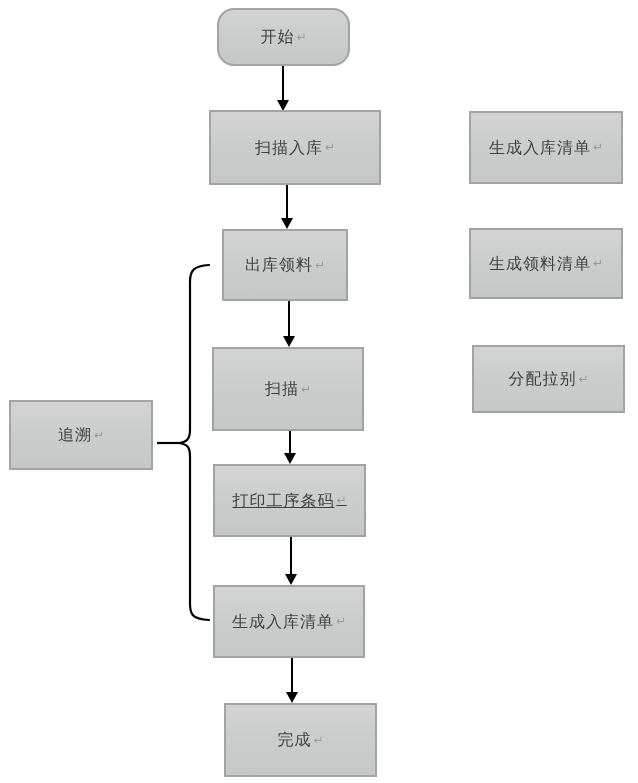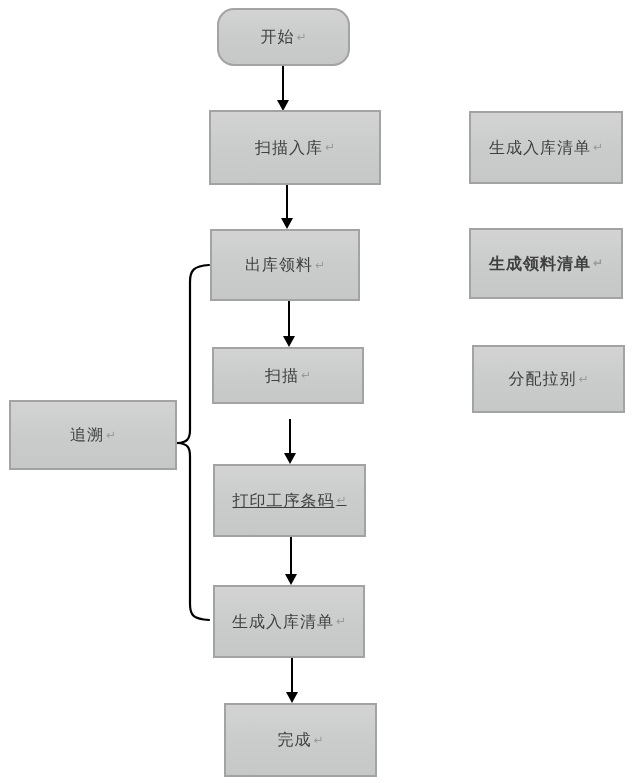--- a/index.html
+++ b/index.html
@@ -89,26 +89,26 @@
   <div class="node rounded" style="left:217px;top:8px;width:133px;height:58px;">
     <span>开始</span>
       <span class="retmark">↵</span>
   </div>
 
   <div class="node" style="left:209px;top:110px;width:172px;height:75px;">
     <span>扫描入库</span>
       <span class="retmark">↵</span>
   </div>
 
-  <div class="node" style="left:210px;top:229px;width:150px;height:72px;">
+  <div class="node" style="left:222px;top:229px;width:126px;height:72px;">
     <span>出库领料</span>
       <span class="retmark">↵</span>
   </div>
 
-  <div class="node" style="left:212px;top:347px;width:152px;height:57px;">
+  <div class="node" style="left:212px;top:347px;width:152px;height:84px;">
     <span>扫描</span>
       <span class="retmark">↵</span>
   </div>
 
   <div class="node" style="left:213px;top:464px;width:153px;height:73px;text-decoration:underline;">
     <span>打印工序条码</span>
       <span class="retmark">↵</span>
   </div>
 
   <div class="node" style="left:213px;top:585px;width:152px;height:73px;">
@@ -119,28 +119,28 @@
   <div class="node" style="left:224px;top:703px;width:153px;height:74px;">
     <span>完成</span>
       <span class="retmark">↵</span>
   </div>
 
   <div class="node" style="left:469px;top:111px;width:154px;height:73px;">
     <span>生成入库清单</span>
       <span class="retmark">↵</span>
   </div>
 
-  <div class="node" style="left:469px;top:228px;width:154px;height:71px;font-weight:bold;">
+  <div class="node" style="left:469px;top:228px;width:154px;height:71px;">
     <span>生成领料清单</span>
       <span class="retmark">↵</span>
   </div>
 
   <div class="node" style="left:472px;top:345px;width:153px;height:68px;">
     <span>分配拉别</span>
       <span class="retmark">↵</span>
   </div>
 
-  <div class="node" style="left:9px;top:400px;width:168px;height:70px;">
+  <div class="node" style="left:9px;top:400px;width:144px;height:70px;">
     <span>追溯</span>
       <span class="retmark">↵</span>
   </div>
 
 </div>
 
 </body></html>

